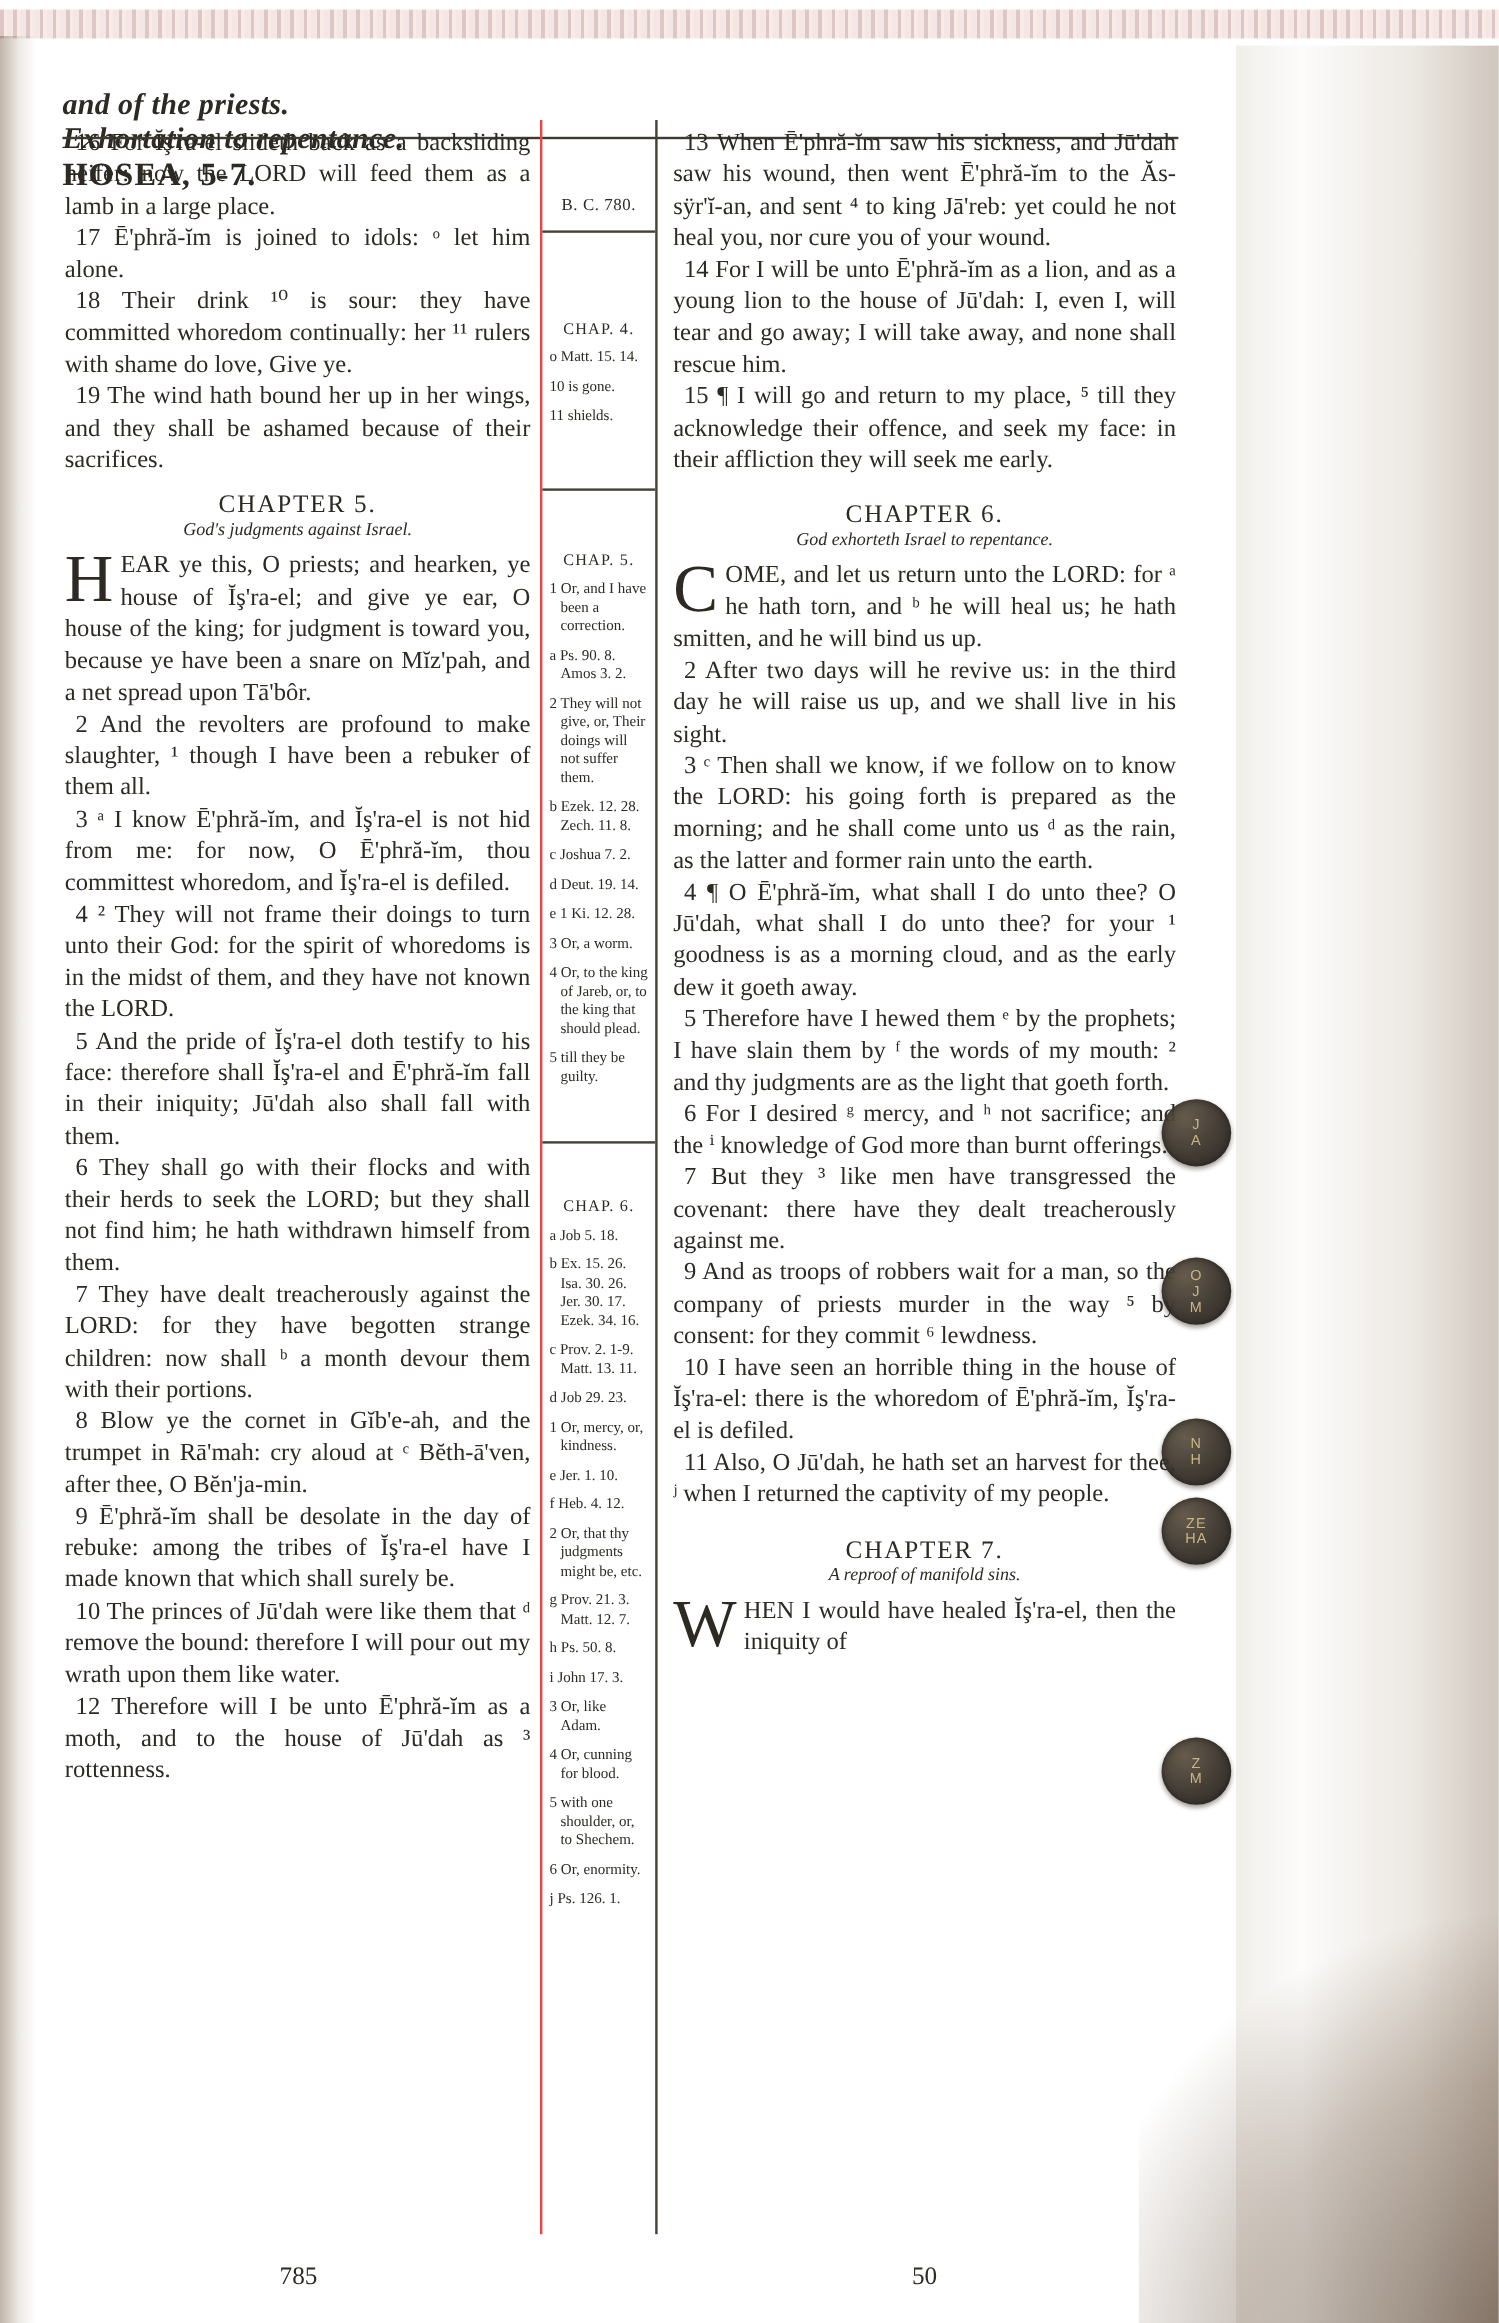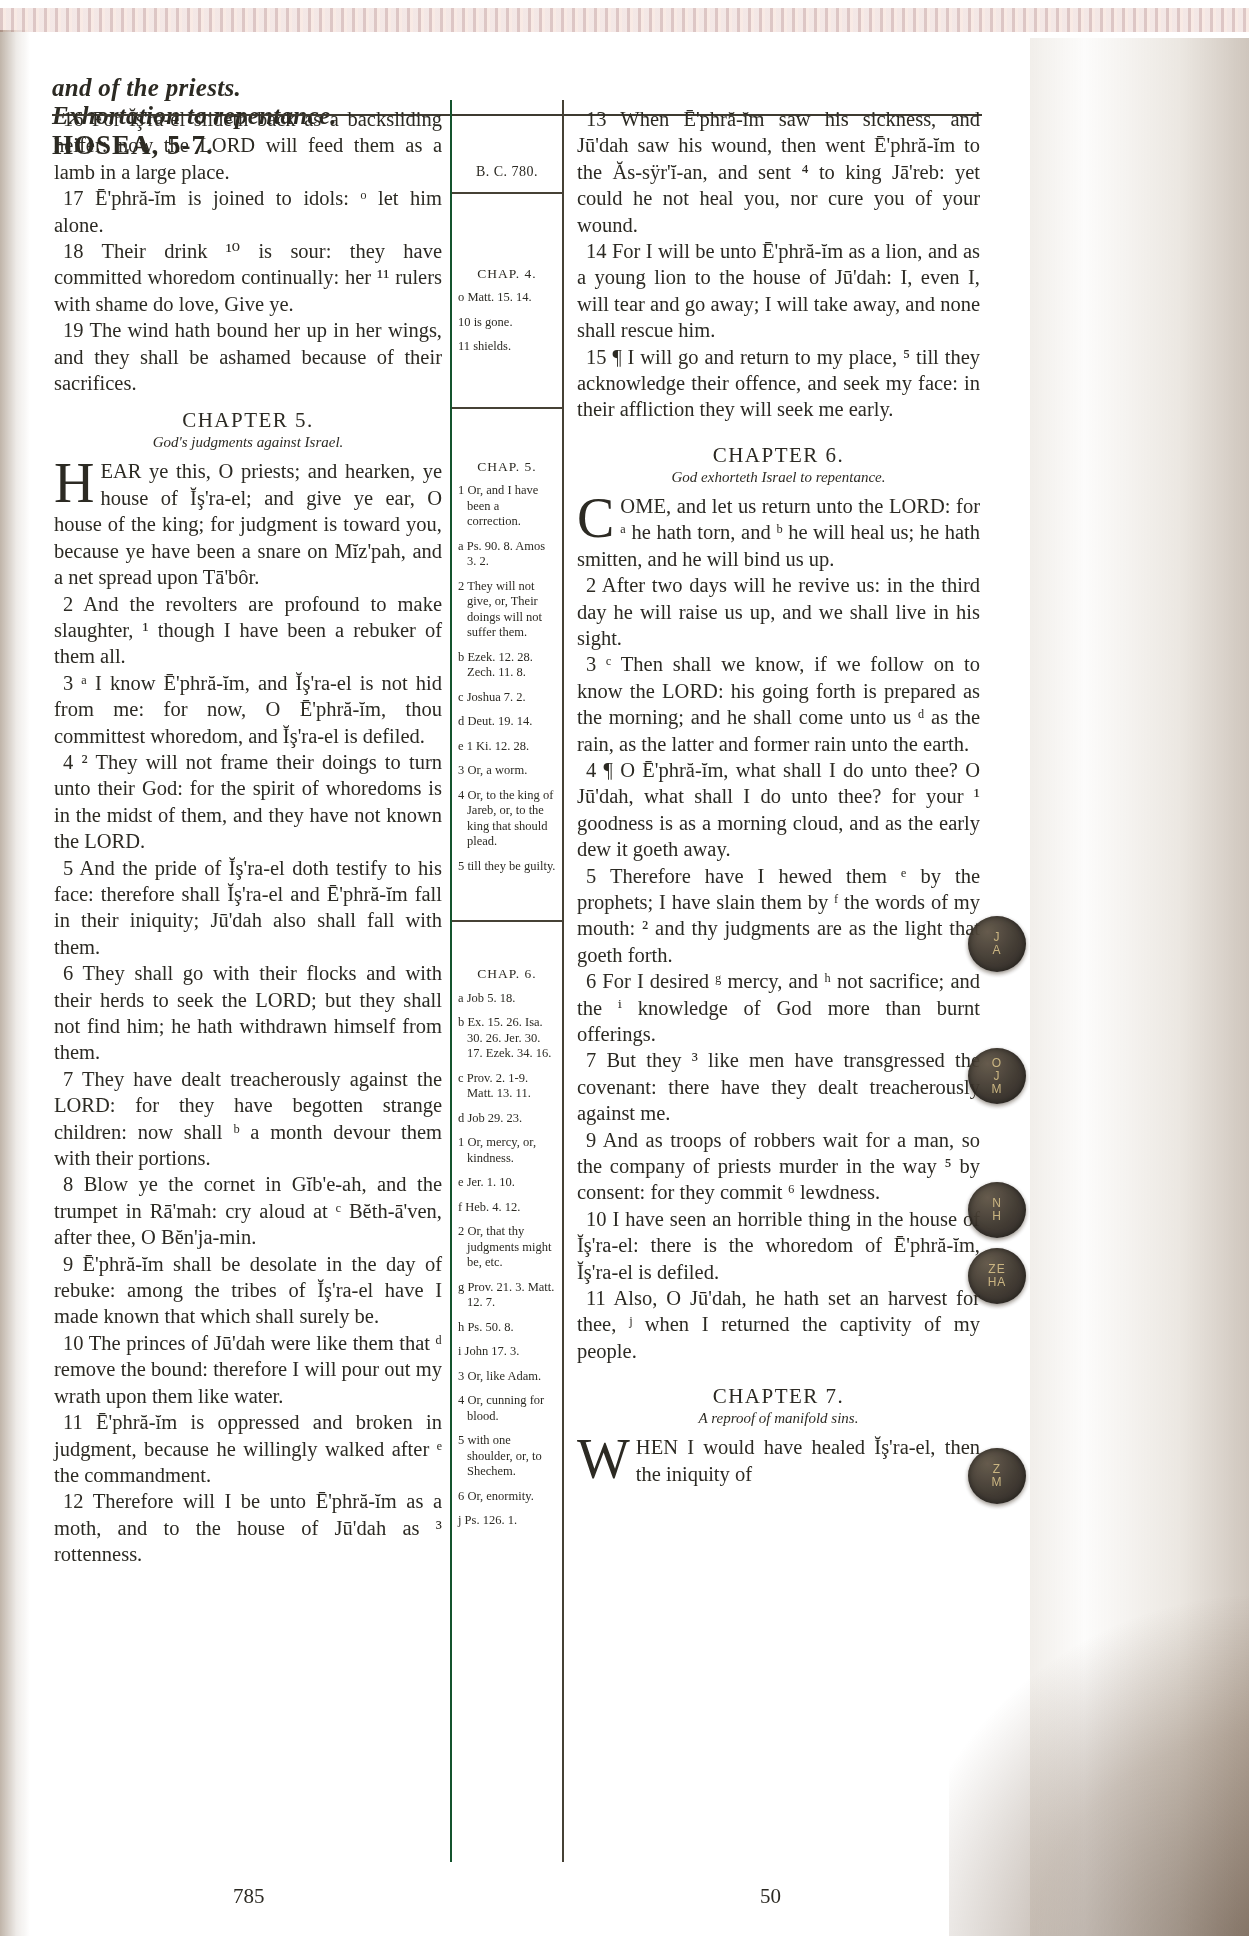--- a/index.html
+++ b/index.html
@@ -29,21 +29,21 @@
   .rh-left,.rh-mid{font-style:italic;font-size:25px;font-weight:bold;letter-spacing:0.3px;}
   .rh-left{margin-right:70px;}
   .rh-mid{flex:1;}
   .rh-right{font-size:27px;font-weight:bold;letter-spacing:1px;}
   .head-rule{position:absolute;left:52px;top:114px;width:930px;height:2px;background:#3e3a30;}
   
   .columns{position:absolute;left:52px;top:100px;width:930px;height:1762px;display:flex;overflow:hidden;}
   .col{box-sizing:border-box;}
   .col-left{width:398px;padding:6px 8px 0 2px;}
   .col-right{flex:1;padding:6px 2px 0 13px;}
-  .col-center{width:114px;border-left:2px solid #14532d;border-right:2px solid #464135;
+  .col-center{width:98px;border-left:2px solid #ef4444;border-right:2px solid #464135;
     padding:0 6px;font-size:12.5px;line-height:15.5px;}
   .verse{margin:0;text-align:justify;font-size:20.5px;line-height:26.4px;text-indent:9px;}
   .verse.dc{text-indent:0;}
   .dropcap{float:left;font-size:56px;line-height:44px;padding:3px 6px 0 0;}
   .chapter-heading{text-align:center;font-size:21px;letter-spacing:1.5px;margin-top:12px;line-height:25px;}
   .chapter-subtitle{text-align:center;font-style:italic;font-size:15px;line-height:18px;margin-bottom:7px;}
   .col-right .chapter-heading{margin-top:20px;}
   
   .bc-date{margin-top:64px;text-align:center;font-size:14px;letter-spacing:0.5px;}
   .ref-rule{height:2px;background:#464135;margin:12px -6px 0 -6px;}
@@ -87,21 +87,20 @@
       <p class="verse dc"><span class="dropcap">H</span>EAR ye this, O priests; and hearken, ye house of Ĭş'ra-el; and give ye ear, O house of the king; for judgment is toward you, because ye have been a snare on Mĭz'pah, and a net spread upon Tā'bôr.</p>
       <p class="verse">2 And the revolters are profound to make slaughter, ¹ though I have been a rebuker of them all.</p>
       <p class="verse">3 ᵃ I know Ē'phră-ĭm, and Ĭş'ra-el is not hid from me: for now, O Ē'phră-ĭm, thou committest whoredom, and Ĭş'ra-el is defiled.</p>
       <p class="verse">4 ² They will not frame their doings to turn unto their God: for the spirit of whoredoms is in the midst of them, and they have not known the LORD.</p>
       <p class="verse">5 And the pride of Ĭş'ra-el doth testify to his face: therefore shall Ĭş'ra-el and Ē'phră-ĭm fall in their iniquity; Jū'dah also shall fall with them.</p>
       <p class="verse">6 They shall go with their flocks and with their herds to seek the LORD; but they shall not find him; he hath withdrawn himself from them.</p>
       <p class="verse">7 They have dealt treacherously against the LORD: for they have begotten strange children: now shall ᵇ a month devour them with their portions.</p>
       <p class="verse">8 Blow ye the cornet in Gĭb'e-ah, and the trumpet in Rā'mah: cry aloud at ᶜ Bĕth-ā'ven, after thee, O Bĕn'ja-min.</p>
       <p class="verse">9 Ē'phră-ĭm shall be desolate in the day of rebuke: among the tribes of Ĭş'ra-el have I made known that which shall surely be.</p>
       <p class="verse">10 The princes of Jū'dah were like them that ᵈ remove the bound: therefore I will pour out my wrath upon them like water.</p>
-      <p class="verse">11 Ē'phră-ĭm is oppressed and broken in judgment, because he willingly walked after ᵉ the commandment.</p>
       <p class="verse">12 Therefore will I be unto Ē'phră-ĭm as a moth, and to the house of Jū'dah as ³ rottenness.</p>
     </div>
   <div class="col col-center">
       <div class="bc-date">B. C. 780.</div>
       <div class="ref-rule"></div>
       <div class="ref-gap" style="height: 58px;"></div>
       <div class="ref-chap">CHAP. 4.</div>
       <p class="ref-item">o Matt. 15. 14.</p>
       <p class="ref-item">10 is gone.</p>
       <p class="ref-item">11 shields.</p>

